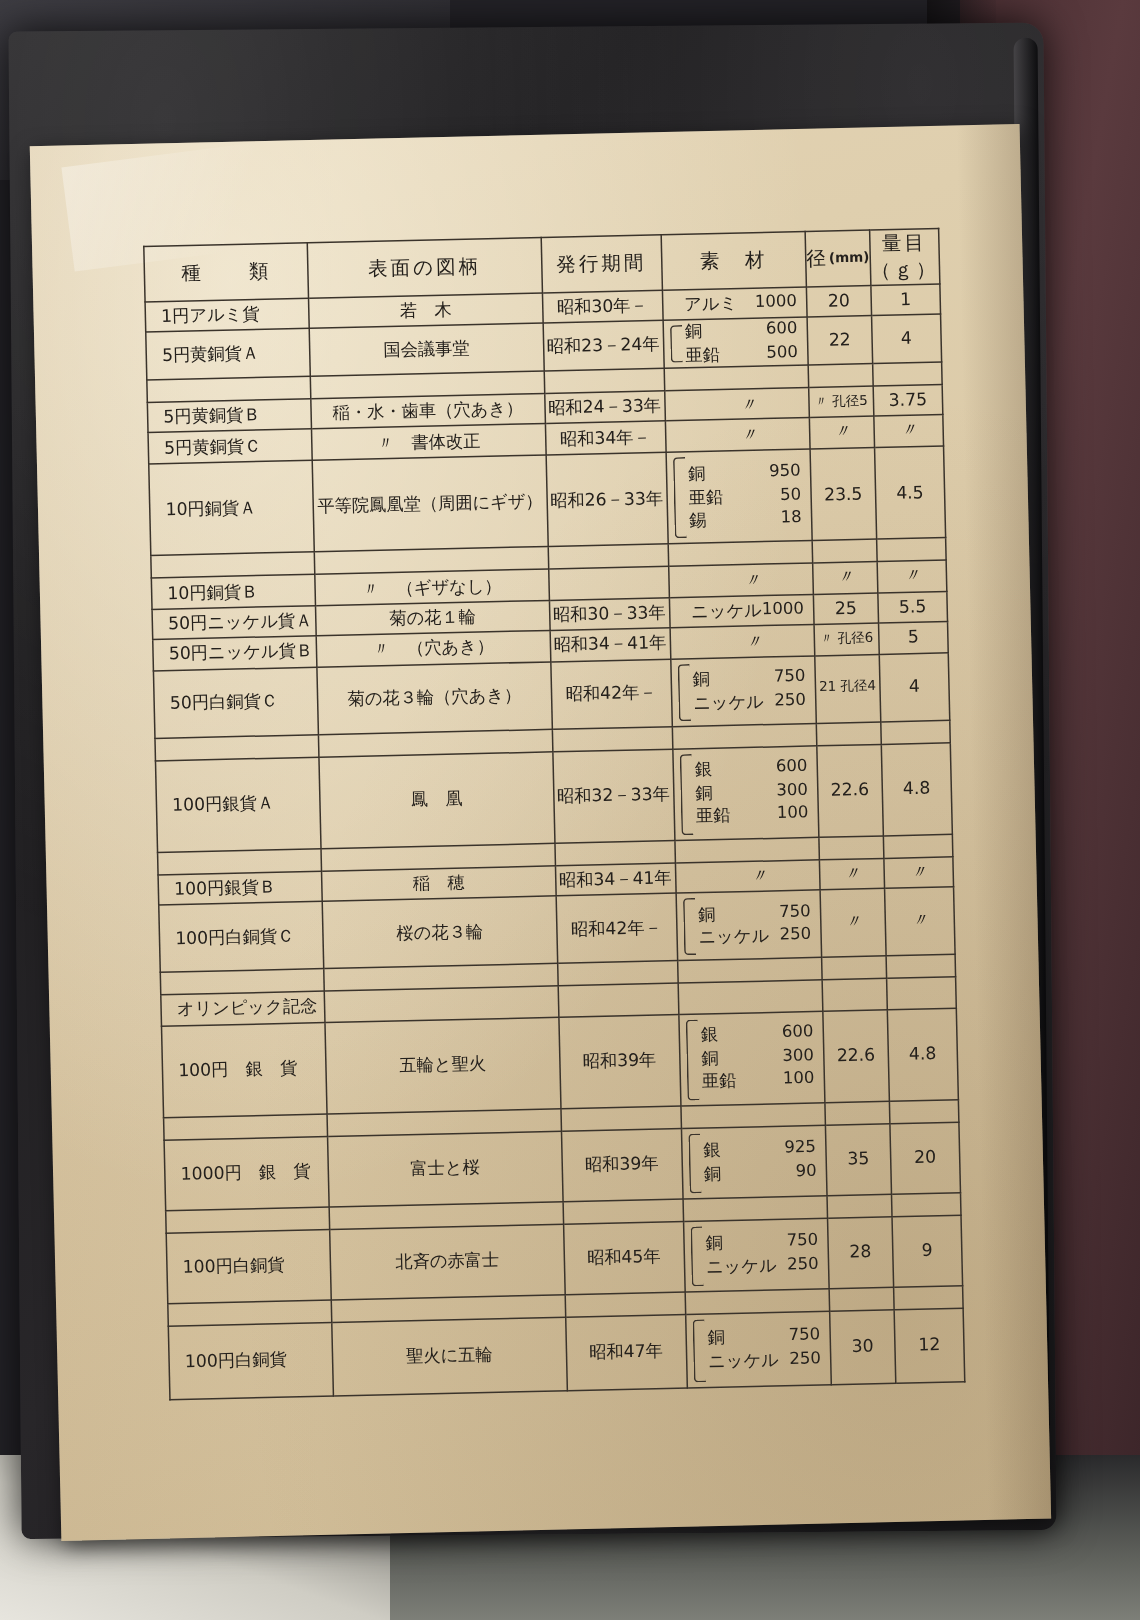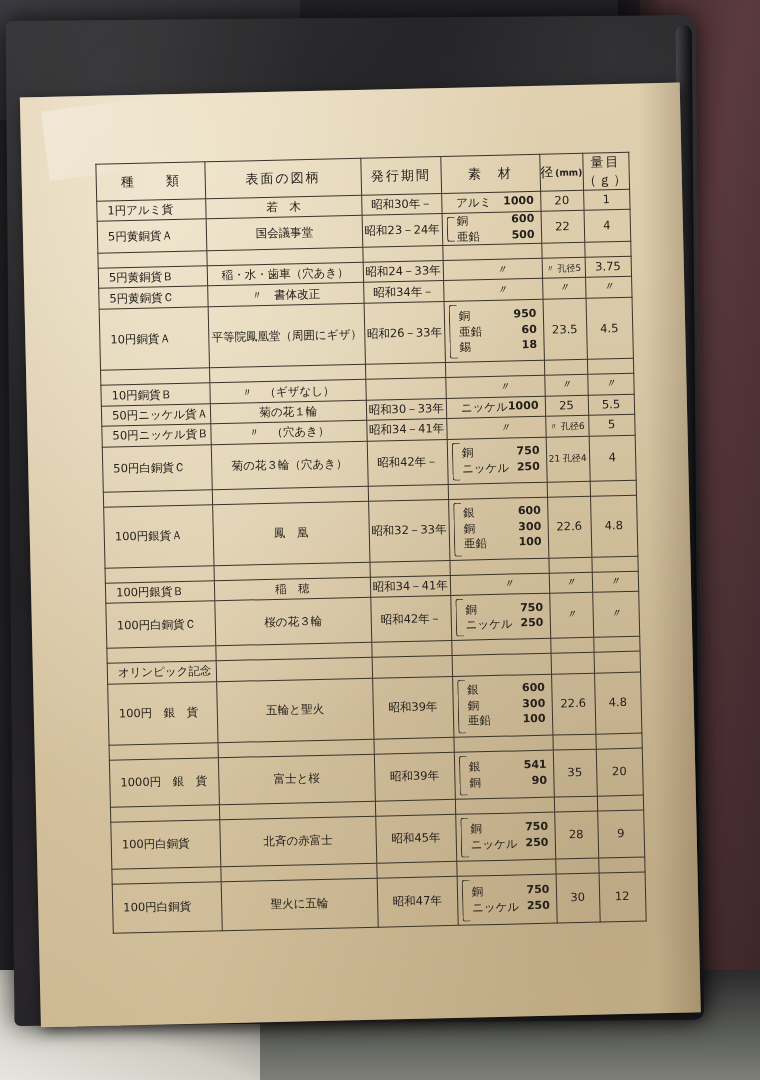--- a/index.html
+++ b/index.html
@@ -179,21 +179,21 @@
     padding: 2px 4px 2px 4px;
   }
   .matline {
     display: flex;
     justify-content: space-between;
     font-size: 11.5px;
     line-height: 1.35;
     padding: 0 6px 0 14px;
     white-space: nowrap;
   }
-  .matline .n { font-size: 11px; font-weight: bold; }
+  .matline .n { font-size: 11px; }
   .brace {
     position: absolute;
     left: 4px;
     top: 3px;
     bottom: 3px;
     width: 7px;
     border-left: 1px solid #3a332b;
     border-top: 1px solid #3a332b;
     border-bottom: 1px solid #3a332b;
     border-radius: 3px 0 0 3px;
@@ -365,21 +365,21 @@
                 <span class="cell">昭和26－33年</span>
               </td>
               <td class="c-mat matcell tall">
                 <div class="brace"></div>
                 <div class="matline">
                   <span>銅</span>
                   <span class="n">950</span>
                 </div>
                 <div class="matline">
                   <span>亜鉛</span>
-                  <span class="n">60</span>
+                  <span class="n">50</span>
                 </div>
                 <div class="matline">
                   <span>錫</span>
                   <span class="n">18</span>
                 </div>
               </td>
               <td class="c-dia tall">
                 <span class="cell">23.5</span>
               </td>
               <td class="c-wt tall">
@@ -677,21 +677,21 @@
               <td class="c-design">
                 <span class="cell">富士と桜</span>
               </td>
               <td class="c-period">
                 <span class="cell">昭和39年</span>
               </td>
               <td class="c-mat matcell">
                 <div class="brace"></div>
                 <div class="matline">
                   <span>銀</span>
-                  <span class="n">541</span>
+                  <span class="n">925</span>
                 </div>
                 <div class="matline">
                   <span>銅</span>
                   <span class="n">90</span>
                 </div>
               </td>
               <td class="c-dia">
                 <span class="cell">35</span>
               </td>
               <td class="c-wt">

